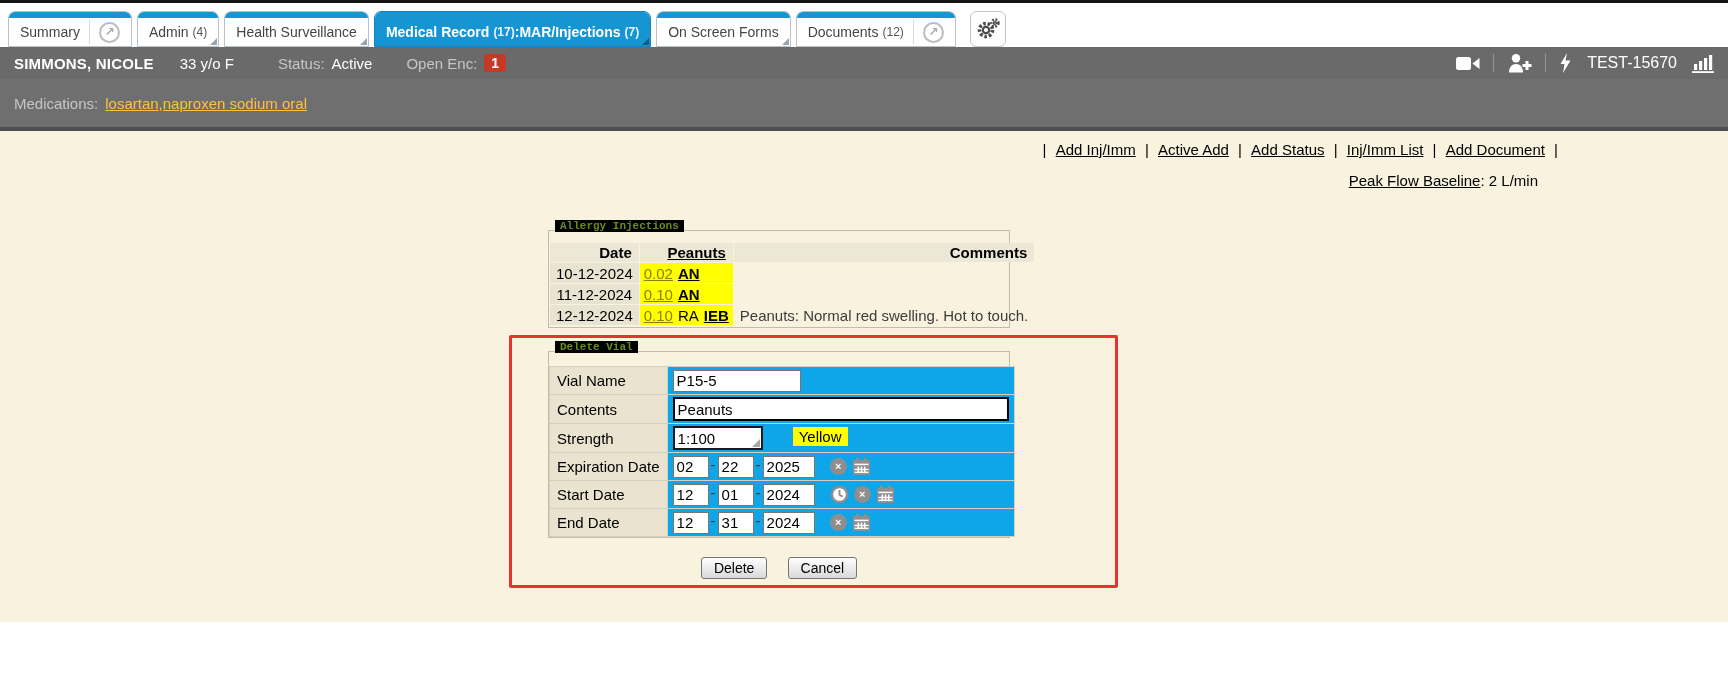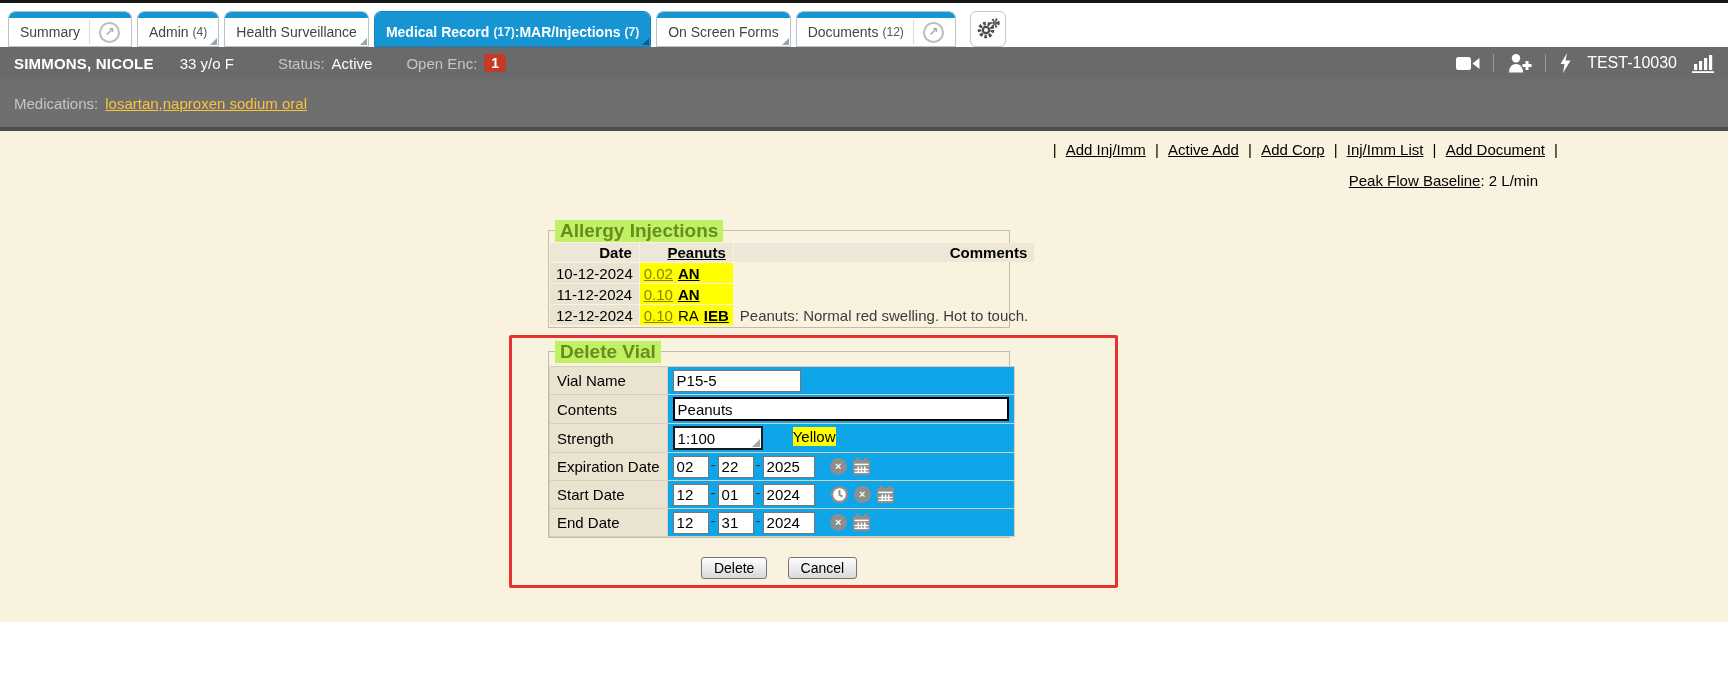--- a/index.html
+++ b/index.html
@@ -50,21 +50,21 @@
 
   .contacts { position:absolute; left:28px; top:27px; line-height:19px; }
   .u { text-decoration:underline; cursor:pointer; }
 
   .quick-links { position:absolute; top:10px; right:170px; white-space:nowrap; }
   .qlink { text-decoration:underline; cursor:pointer; margin:0 5px; }
   .qsep { color:#000; }
   .peak { position:absolute; top:41px; right:190px; }
 
   .fset { position:absolute; border:1px solid #c2bda9; }
-  .legend { position:absolute; top:-11px; left:6px; background:#bef264; padding:0 5px; color:#6b8b1f; font-weight:bold; font-size:19px; white-space:nowrap; }
+  .legend { position:absolute; top:-11px; left:6px; background:#000000; padding:0 5px; color:#6b8b1f; font-weight:bold; font-size:11px; white-space:nowrap;font-family:Liberation Mono, monospace; }
 
   
   #inj { left:548px; top:99px; width:462px; height:98px; }
   .injtable { border-spacing:1px; margin:11px 0 0 0; width:100%; font-size:15px; }
   .injtable th { background:#ece7d6; text-align:right; font-weight:bold; padding:1px 7px; }
   .injtable td { padding:1px 6px; height:20px; }
   td.c-date { background:#e9e4d1; width:84px; white-space:nowrap;text-align:center; }
   td.c-allergen { background:#ffff00; width:90px; white-space:nowrap; padding:1px 4px; }
   td.c-comment { color:#3c3c3c; white-space:nowrap; }
   th.w-date{ width:84px; } th.w-allergen{ width:90px; }
@@ -79,21 +79,21 @@
   .ftable { border-collapse:collapse; width:100%; margin-top:14px; font-size:15px; }
   .ftable td { border:1px solid #d5cfbd; height:28px; }
   td.flabel { background:#e9e3d0; width:106px; padding:0 7px; white-space:nowrap; }
   td.fvalue { background:#0ea5e9; padding:2px 5px; white-space:nowrap; }
   .ti { font:15px "Liberation Sans","DejaVu Sans",sans-serif; border:1px solid #767676; height:22px; padding:0 3px; background:#fff; vertical-align:middle; }
   .ti-name { width:128px; }
   .ti-contents { width:336px; border:2px solid #000; height:24px; }
   .strength-wrap { position:relative; display:inline-block; }
   .ti-strength { width:90px; border:2px solid #1a1a1a; height:24px; }
   .grab { position:absolute; right:3px; bottom:3px; width:0; height:0; border-left:8px solid transparent; border-bottom:8px solid #a9a9a9; }
-  .hl { background:#ffff00; padding:1px 0; margin-left:26px; }
+  .hl { background:#ffff00; padding:1px 6px; margin-left:26px; }
   .ti-mm, .ti-dd { width:36px; } .ti-yy { width:52px; }
   .dsep { margin:0 2px; color:#333; }
   .dicons { display:inline-flex; align-items:center; gap:5px; margin-left:11px; vertical-align:middle; }
   .cx { width:17px; height:17px; border-radius:50%; background:#8e8e8e; color:#fff; font-size:11px; font-weight:bold; display:inline-grid; place-items:center; line-height:1; cursor:pointer; }
   .btnrow { position:absolute; left:548px; top:426px; width:462px; text-align:center; }
   .fbtn { font:14px "Liberation Sans","DejaVu Sans",sans-serif; padding:2px 12px; border:1px solid #757575; border-radius:3px; background:linear-gradient(#fefefe,#d9d9d9); cursor:pointer; margin:0 8px; color:#000; }
 </style>
 </head>
 <body>
 
@@ -182,21 +182,21 @@
             <rect x="15.5" y="11" width="9" height="3" fill="#fff"></rect>
             <rect x="18.5" y="8" width="3" height="9" fill="#fff"></rect>
           </svg>
       </span>
       <span class="vdiv"></span>
       <span class="hicon">
         <svg width="13" height="20" viewBox="0 0 13 20">
             <path d="M8 0 L1.5 11 H5.5 L4 20 L11.5 7.5 H6.5 Z" fill="#fff"></path>
           </svg>
       </span>
-      <span class="pid">TEST-10030</span>
+      <span class="pid">TEST-15670</span>
       <span class="hicon">
         <svg width="22" height="19" viewBox="0 0 22 19">
             <rect x="2" y="10" width="3.2" height="6" fill="#fff"></rect>
             <rect x="7" y="7" width="3.2" height="9" fill="#fff"></rect>
             <rect x="12" y="4" width="3.2" height="12" fill="#fff"></rect>
             <rect x="17" y="1" width="3.2" height="15" fill="#fff"></rect>
             <rect x="0" y="17.2" width="22" height="1.8" fill="#fff"></rect>
           </svg>
       </span>
     </span>
@@ -214,21 +214,21 @@
 
   <div class="main">
 
 
     <div class="quick-links">
       <span class="qsep">|</span>
       <span class="qlink">Add Inj/Imm</span>
       <span class="qsep">|</span>
       <span class="qlink">Active Add</span>
       <span class="qsep">|</span>
-      <span class="qlink">Add Corp</span>
+      <span class="qlink">Add Status</span>
       <span class="qsep">|</span>
       <span class="qlink">Inj/Imm List</span>
       <span class="qsep">|</span>
       <span class="qlink">Add Document</span>
       <span class="qsep">|</span>
     </div>
     <div class="peak">
       <span class="u">Peak Flow Baseline</span><span>: </span><span>2 L/min</span>
     </div>
 

